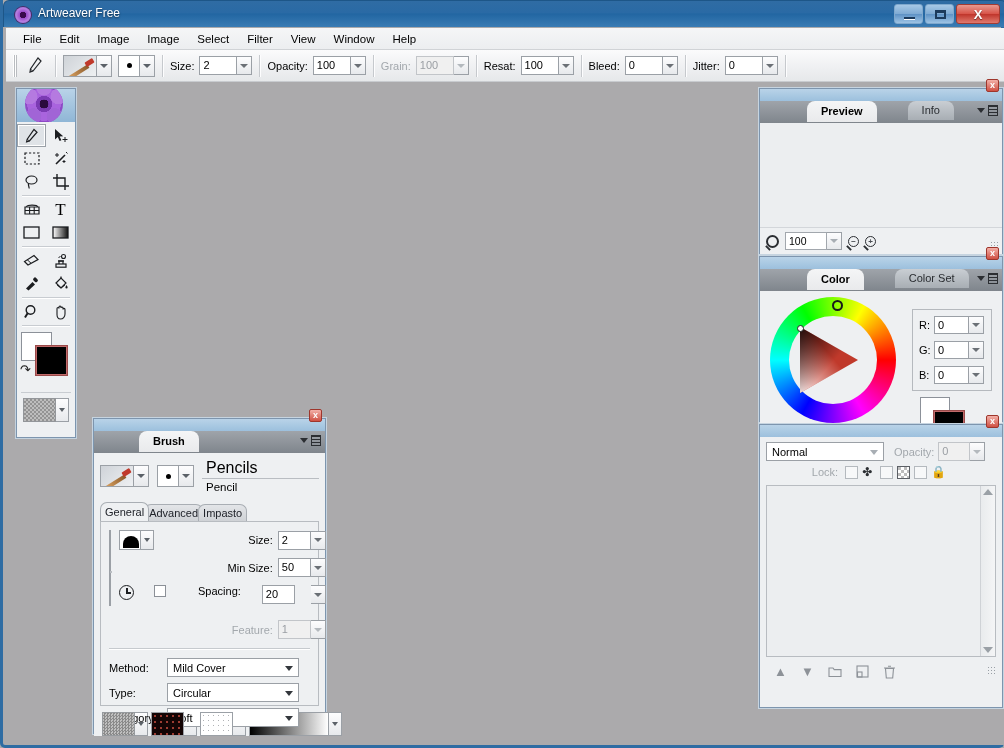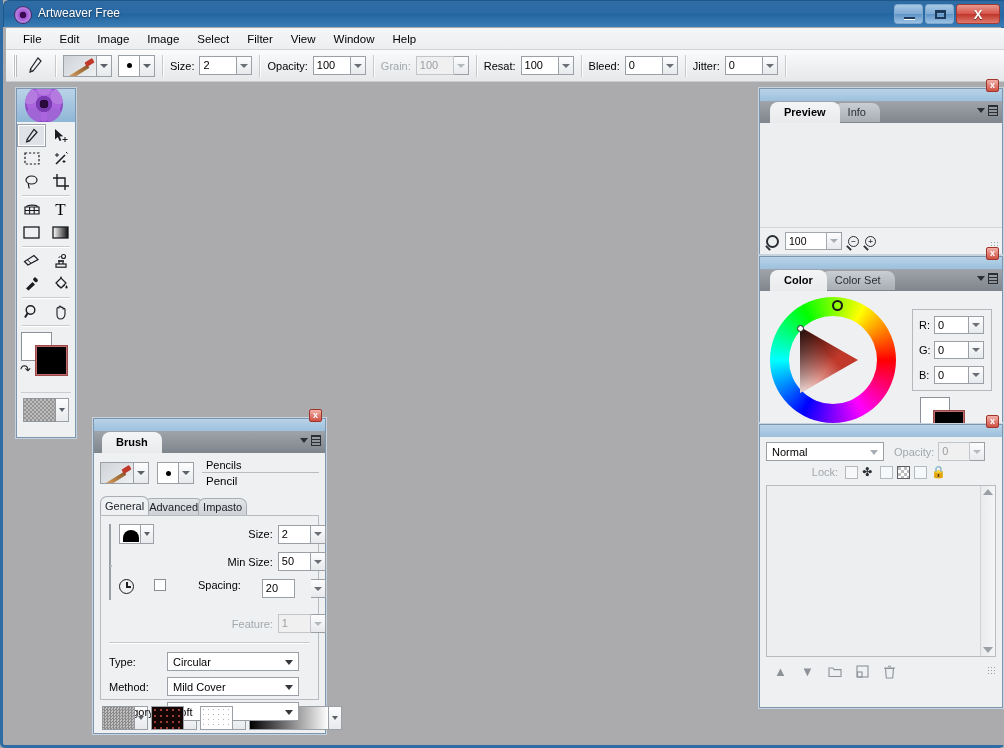--- a/index.html
+++ b/index.html
@@ -165,22 +165,23 @@
     height:12px;
     background:linear-gradient(to bottom,#b9d3e8,#9cc0dd);
     position:relative;
   }
   .panel-close {
     position:absolute; right:3px; top:-10px; width:13px; height:13px;
     background:linear-gradient(to bottom,#f3b0a8,#cf5043);
     border:1px solid #9e362c; border-radius:2px;
     color:#fff; font-size:9px; font-weight:bold; line-height:11px; text-align:center;
   }
-  .tabstrip { height:22px; display:flex; align-items:center; position:relative;
+  .tabstrip { height:22px; display:flex; align-items:flex-start; position:relative;
     background:linear-gradient(to bottom,#9fa4aa,#7f858c);
+    gap:37px;
   }
   .ptab {
     height:19px; padding:0 14px; line-height:19px; font-size:11px;
     color:#2a2d31; background:linear-gradient(to bottom,#c9ced3,#a8aeb4);
     border-top-left-radius:8px; border-top-right-radius:8px;
     margin-right:-6px; position:relative;
   }
   .ptab.active {
     background:linear-gradient(to bottom,#f4f5f6,#e9eaec);
     color:#000; font-weight:bold; z-index:3; height:21px; line-height:21px;
@@ -188,21 +189,21 @@
   .tab-menu { position:absolute; right:4px; top:4px; display:flex; align-items:center; gap:3px; }
   .tri-dn { width:0;height:0;border-left:4px solid transparent;border-right:4px solid transparent;border-top:5px solid #2b2e32;}
   .menu-ico { width:10px;height:11px;border:1px solid #2b2e32;background:
       linear-gradient(to bottom,#2b2e32 0 1px, transparent 1px 3px, #2b2e32 3px 4px, transparent 4px 6px, #2b2e32 6px 7px, transparent 7px 9px);}
   .panel-body { background:#eef0f2; }
 
   
   #brush-panel { left:90px; top:418px; width:233px; height:316px; }
   .brush-head { display:flex; align-items:center; padding:6px 6px 4px 6px; }
   .brush-names { margin-left:8px; flex:1; }
-  .bn-line { border-bottom:1px solid #b9bdc2; font-size:11px; padding:0 2px 1px 4px; }
+  .bn-line { border-bottom:1px solid #b9bdc2; font-size:16px; padding:0 2px 1px 4px; }
   .bn-line2 { font-size:11.5px; padding:2px 2px 0 4px; }
   .brush-ico {
     width:34px;height:22px;border:1px solid #9ba0a6;background:linear-gradient(135deg,#cfd3d8,#eef0f2);
     position:relative; overflow:hidden;
   }
   .brush-ico::before { content:""; position:absolute; left:4px; top:14px; width:22px; height:4px;
      background:linear-gradient(to right,#d8a060,#8a5a2a); transform:rotate(-32deg); }
   .brush-ico::after { content:""; position:absolute; left:21px; top:4px; width:9px; height:5px;
      background:#c0392b; transform:rotate(-32deg); border-radius:1px;}
   .subtabs { height:20px; display:flex; align-items:flex-end; margin:4px 0 0 6px; position:relative; }
@@ -622,26 +623,26 @@
               <span class="row-lbl dim">Feature:</span>
               <div class="num-input disabled" style="margin-left:5px;width:33px;">1</div>
               <div class="spin disabled"></div>
             </div>
           </div>
         </div>
 
         <div style="height:1px;background:#c6cace;margin:9px 0 9px 0;box-shadow:0 1px 0 #fff;"></div>
 
         <div class="selrow">
+          <span class="sl">Method:</span>
+          <div class="sel">Mild Cover</div>
+        </div>
+        <div class="selrow">
           <span class="sl">Type:</span>
           <div class="sel">Circular</div>
-        </div>
-        <div class="selrow">
-          <span class="sl">Method:</span>
-          <div class="sel">Mild Cover</div>
         </div>
         <div class="selrow" style="margin-bottom:0;">
           <span class="sl">Category:</span>
           <div class="sel">Soft</div>
         </div>
       </div>
 
       <div class="brush-footer">
         <div style="display:flex">
           <div class="ft-sw ft-paper"></div>

